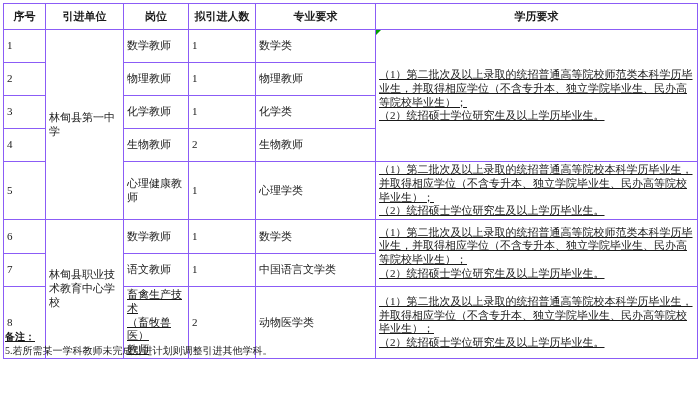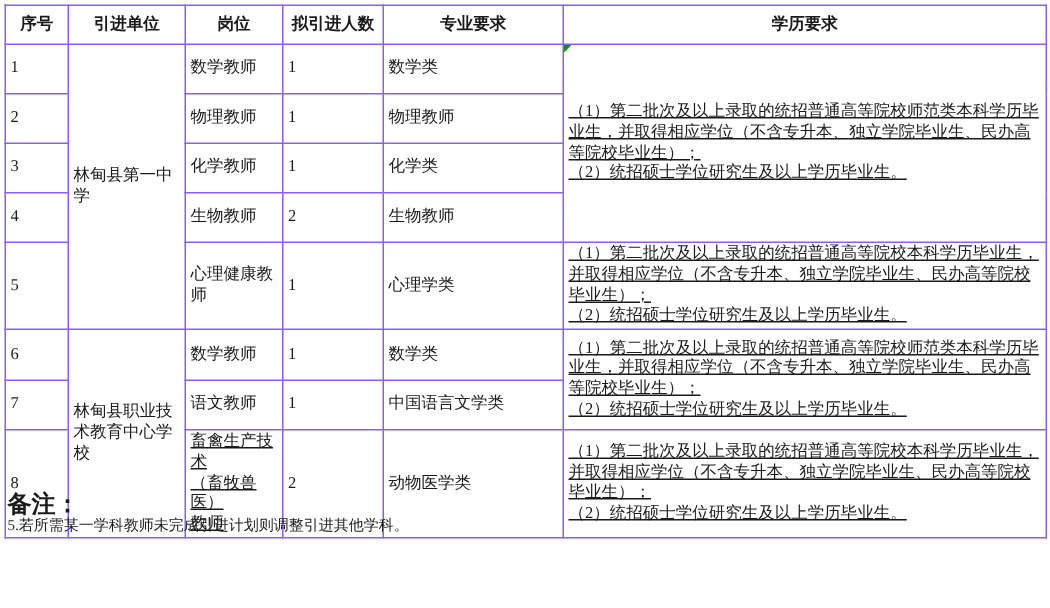--- a/index.html
+++ b/index.html
@@ -56,22 +56,23 @@
   tr.h8{height:50px;}
   .notes{
     position:absolute;left:5px;top:329px;
     width:692px;
     font-size:10px;
     line-height:13px;
     color:#1a1a1a;
   }
   .notes-title{
     font-weight:bold;
-    font-size:16px;
+    font-size:10px;
     line-height:15px;
+    text-decoration:underline;
   }
   .note-line{white-space:pre-line;}
 </style>
 </head>
 <body>
 
 <div class="page">
 
   <table class="rt">
     <colgroup>

